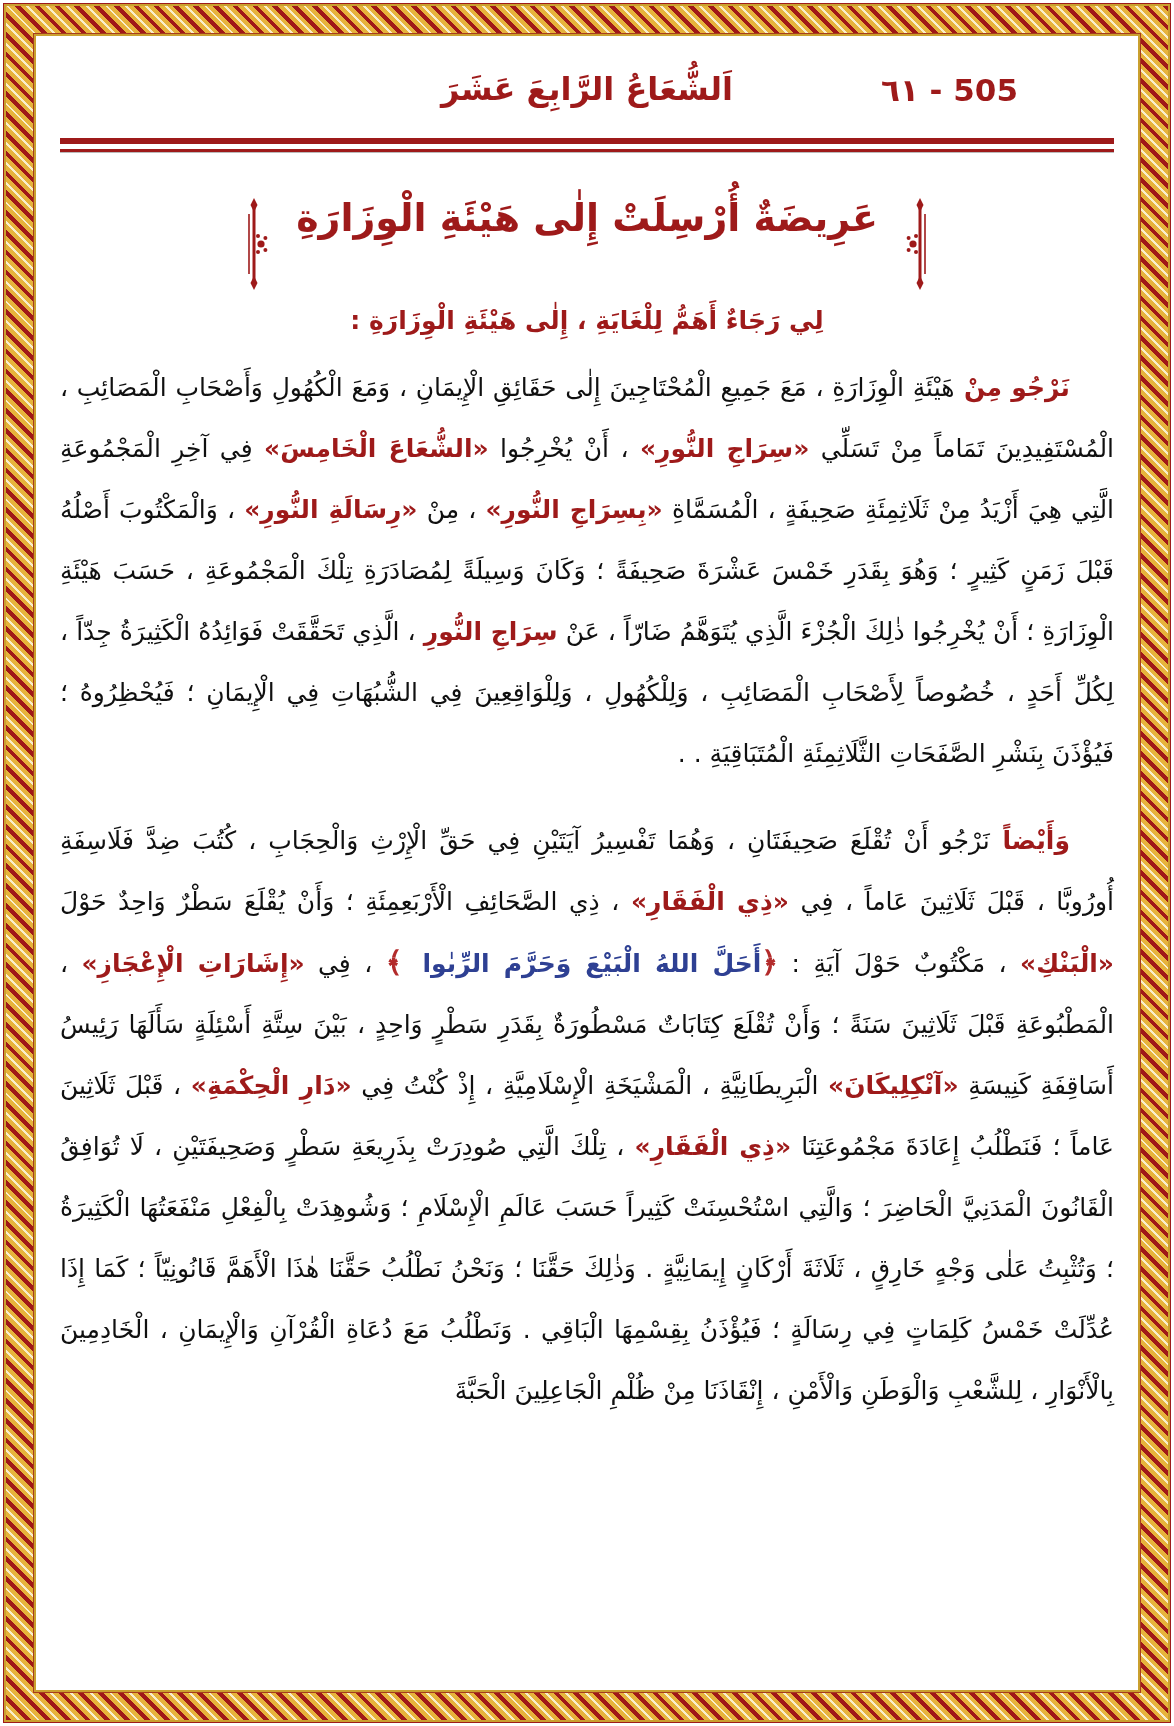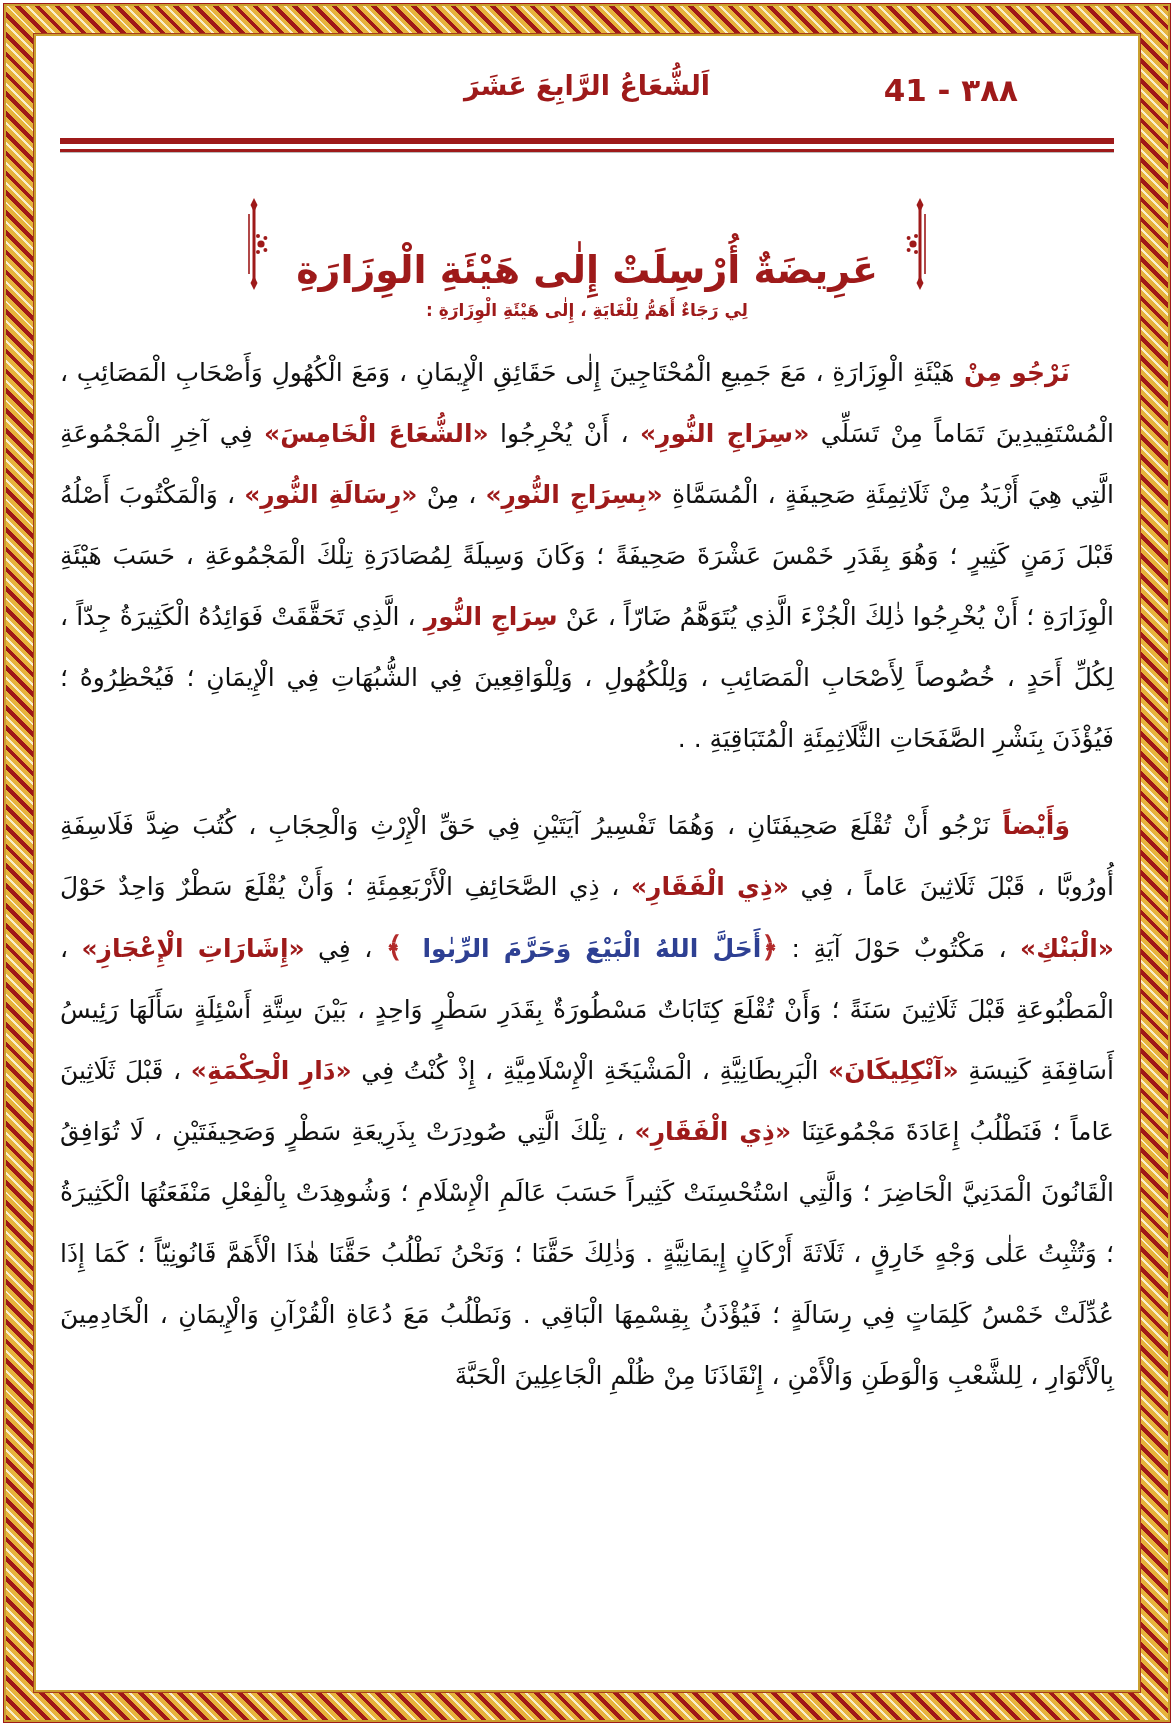--- a/index.html
+++ b/index.html
@@ -44,52 +44,52 @@
   }
   
   .header{
     position:relative;
     height:58px;
     margin-top:20px;
   }
   .page-title{
     position:absolute; left:0; right:0;
     text-align:center;
-    font-size:27px; font-weight:bold;
+    font-size:32px; font-weight:bold;
     color:var(--red);
   }
   .page-number{
     position:absolute; right:96px; top:2px;
     font-size:31px; font-weight:bold;
     color:var(--red);
     direction:rtl;
   }
   .double-rule{
     margin-top:10px;
     height:5px;
     border-top:6px solid var(--red);
     border-bottom:3px solid var(--red);
     box-shadow:0 1px 0 #bbb;
   }
   
   .ornate-heading{
     margin-top:44px;
-    display:flex; align-items:flex-end; justify-content:center;
+    display:flex; align-items:flex-start; justify-content:center;
     gap:28px;
     color:var(--red);
   }
   .ornate-heading .txt{
     font-size:38px; font-weight:bold;
     white-space:nowrap;
   }
   .bracket-icon svg{display:block;}
   .subtitle{
-    margin-top:8px;
+    margin-top:14px;
     text-align:center;
-    font-size:17px; font-weight:bold;
+    font-size:25px; font-weight:bold;
     color:var(--red);
   }
   
   .body-text{
     margin-top:22px;
     direction:rtl;
   }
   .body-par{
     margin:0 0 26px 0;
     font-size:25px;
@@ -103,21 +103,21 @@
   .seg-blue{color:var(--blue); font-weight:700;margin-left:20px;}
   .seg-bracket{color:#b32b2b; font-size:1.15em; font-weight:700;}
 </style>
 </head>
 <body>
 
 <div class="frame">
   <div class="page-inner">
 
     <div class="header">
-      <div class="page-number">٣٨٨ - 41</div>
+      <div class="page-number">505 - ٦١</div>
       <div class="page-title">اَلشُّعَاعُ الرَّابِعَ عَشَرَ</div>
     </div>
 
     <div class="double-rule"></div>
 
     <div class="ornate-heading">
       <span class="bracket-icon">
         <svg width="28" height="96" viewBox="0 0 28 96" fill="none">
           <path d="M14 2 L17.5 9 L14 16 L10.5 9 Z" fill="#9e1a1a"></path>
           <line x1="14" y1="12" x2="14" y2="84" stroke="#9e1a1a" stroke-width="3"></line>

